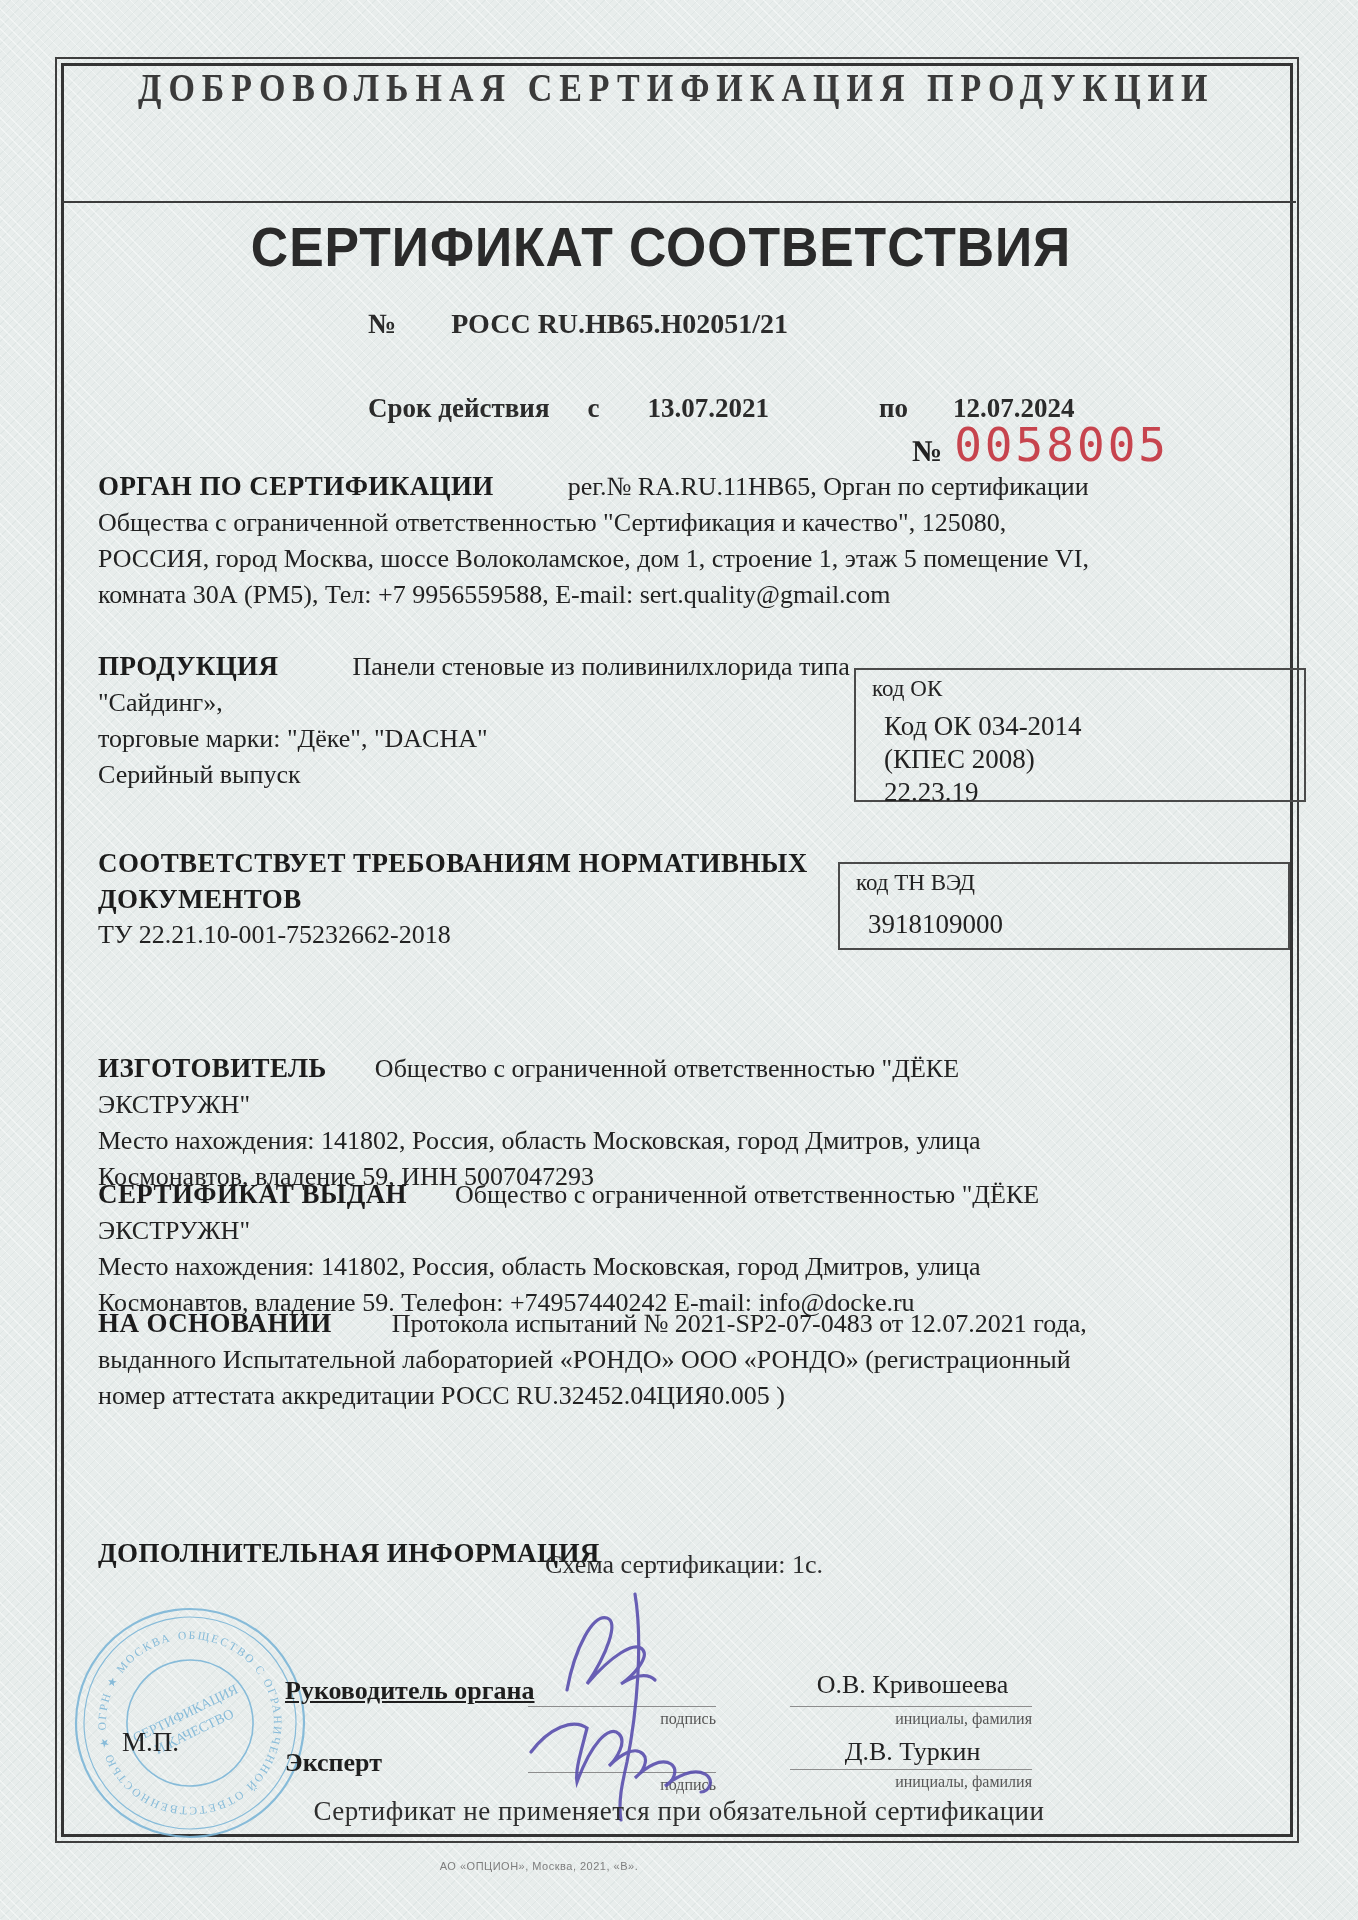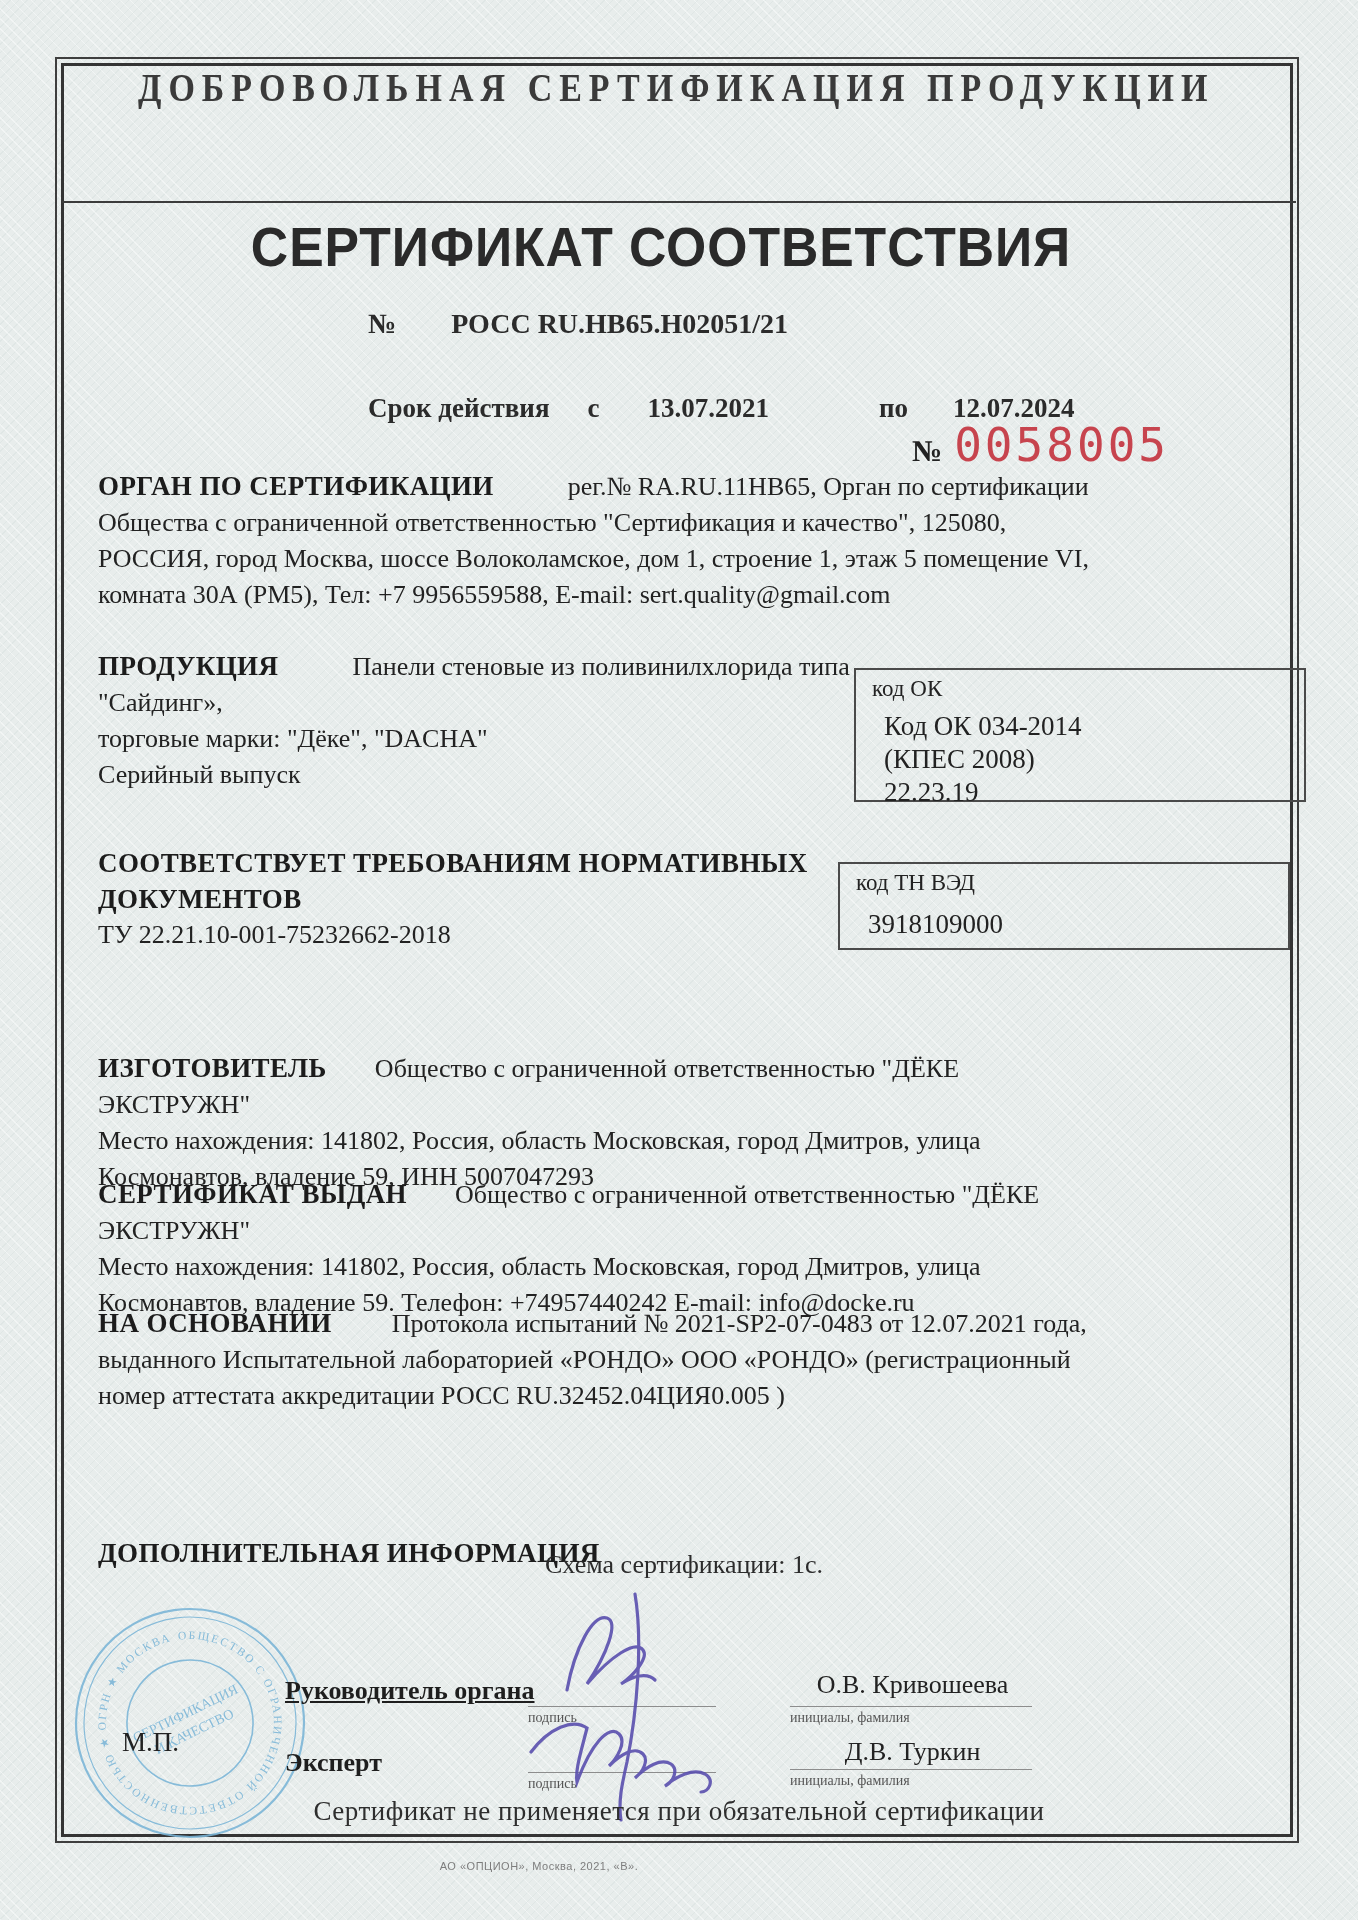--- a/index.html
+++ b/index.html
@@ -51,21 +51,21 @@
 
   .para { line-height:36px; font-size:26px; color:#222; }
   .sect-h { font-weight:bold; font-size:27px; letter-spacing:.4px; color:#1c1c1c; }
   .gapr { margin-right:74px; }
 
   .code-box { border:2px solid #4a4a4a; background:transparent; }
   .code-box .lbl { position:absolute; left:16px; top:6px; font-size:23px; color:#222; }
   .code-box .content { position:absolute; left:28px; top:40px; font-size:27px; line-height:33px; color:#222; }
 
   .sign-line { border-top:1px solid #8d8d8d; }
-  .cap { font-size:14px; color:#555; text-align:left; }
+  .cap { font-size:16px; color:#555; text-align:right; }
   .role { font-size:26px; font-weight:bold; color:#1e1e1e; white-space:nowrap; }
   .sig-name { font-size:26px; color:#222; text-align:center; white-space:nowrap; }
 
   .disclaimer { left:0; top:1796px; width:1358px; text-align:center; font-size:27px; color:#2e2e2e; letter-spacing:.5px; }
   .print-footer { left:0; top:1860px; width:1078px; text-align:center; font-family:"Liberation Sans", sans-serif; font-size:11px; color:#7d7d7d; letter-spacing:.5px; }
 
   .mp { left:122px; top:1727px; font-size:27px; color:#222; }
   .stamp-svg { left:70px; top:1603px; transform:rotate(-8deg); opacity:.88; }
   .sig-svg { left:515px; top:1592px; }
 </style>

